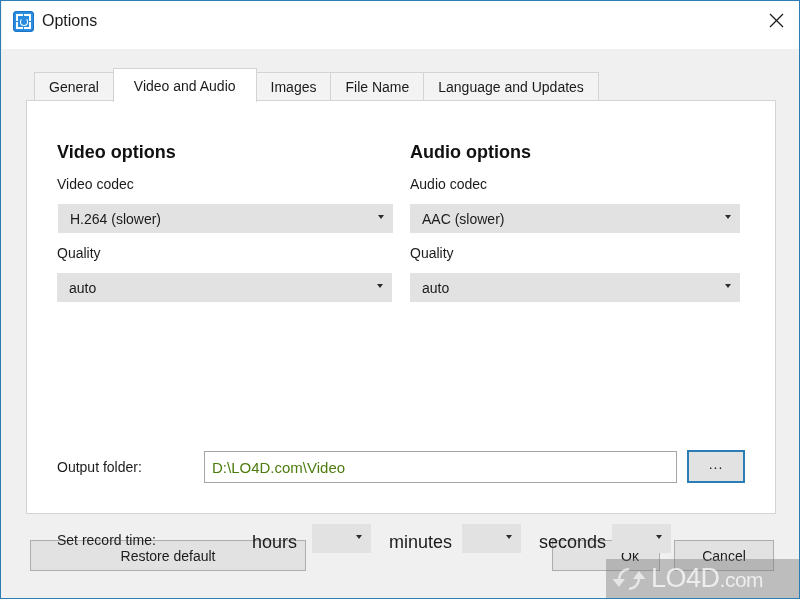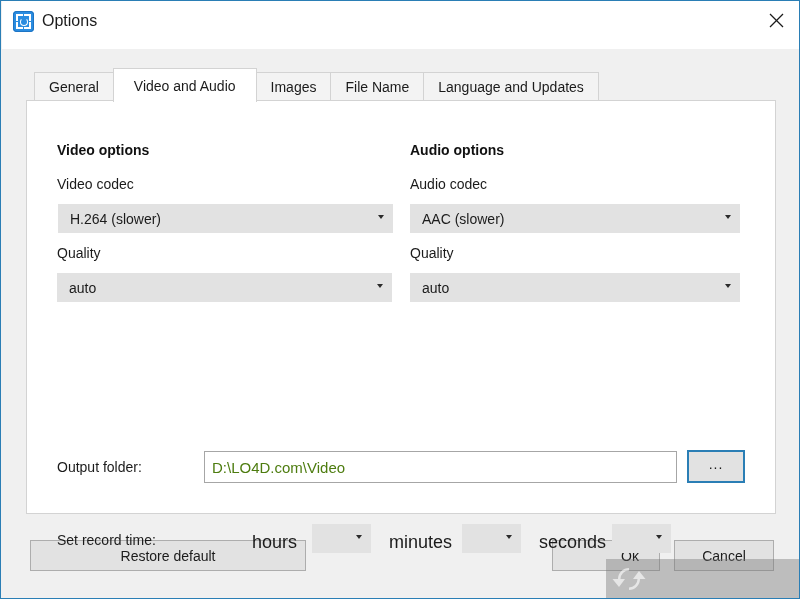--- a/index.html
+++ b/index.html
@@ -118,21 +118,21 @@
     width: 750px;
     height: 414px;
     box-sizing: border-box;
     background: #ffffff;
     border: 1px solid #d3d3d3;
     z-index: 2;
   }
 
   .section-title {
     position: absolute;
-    font-size: 14px;
+    font-size: 18px;
     font-weight: bold;
     color: #111111;
     white-space: nowrap;
   }
   .field-label {
     position: absolute;
     font-size: 14px;
     color: #1b1b1b;
     white-space: nowrap;
   }
@@ -346,15 +346,16 @@
 
   <div class="btn" id="restore-default-button">Restore default</div>
   <div class="btn" id="ok-button">Ok</div>
   <div class="btn" id="cancel-button">Cancel</div>
 
   <div id="watermark">
     <svg class="wm-logo" width="38" height="34" viewBox="0 0 38 34">
       <path d="M19 6 A11 11 0 0 0 8 17 L2.5 17 L9 25 L15 17 L10.5 17 A8.5 8.5 0 0 1 19 8.5 Z" fill="rgba(255,255,255,0.62)"></path>
       <path d="M19 28 A11 11 0 0 0 30 17 L35.5 17 L29 9 L23 17 L27.5 17 A8.5 8.5 0 0 1 19 25.5 Z" fill="rgba(255,255,255,0.62)"></path>
     </svg>
+    <div class="wm-text"><span>LO4D</span><span class="dotcom">.com</span></div>
   </div>
 
 </div>
 
 </body></html>

